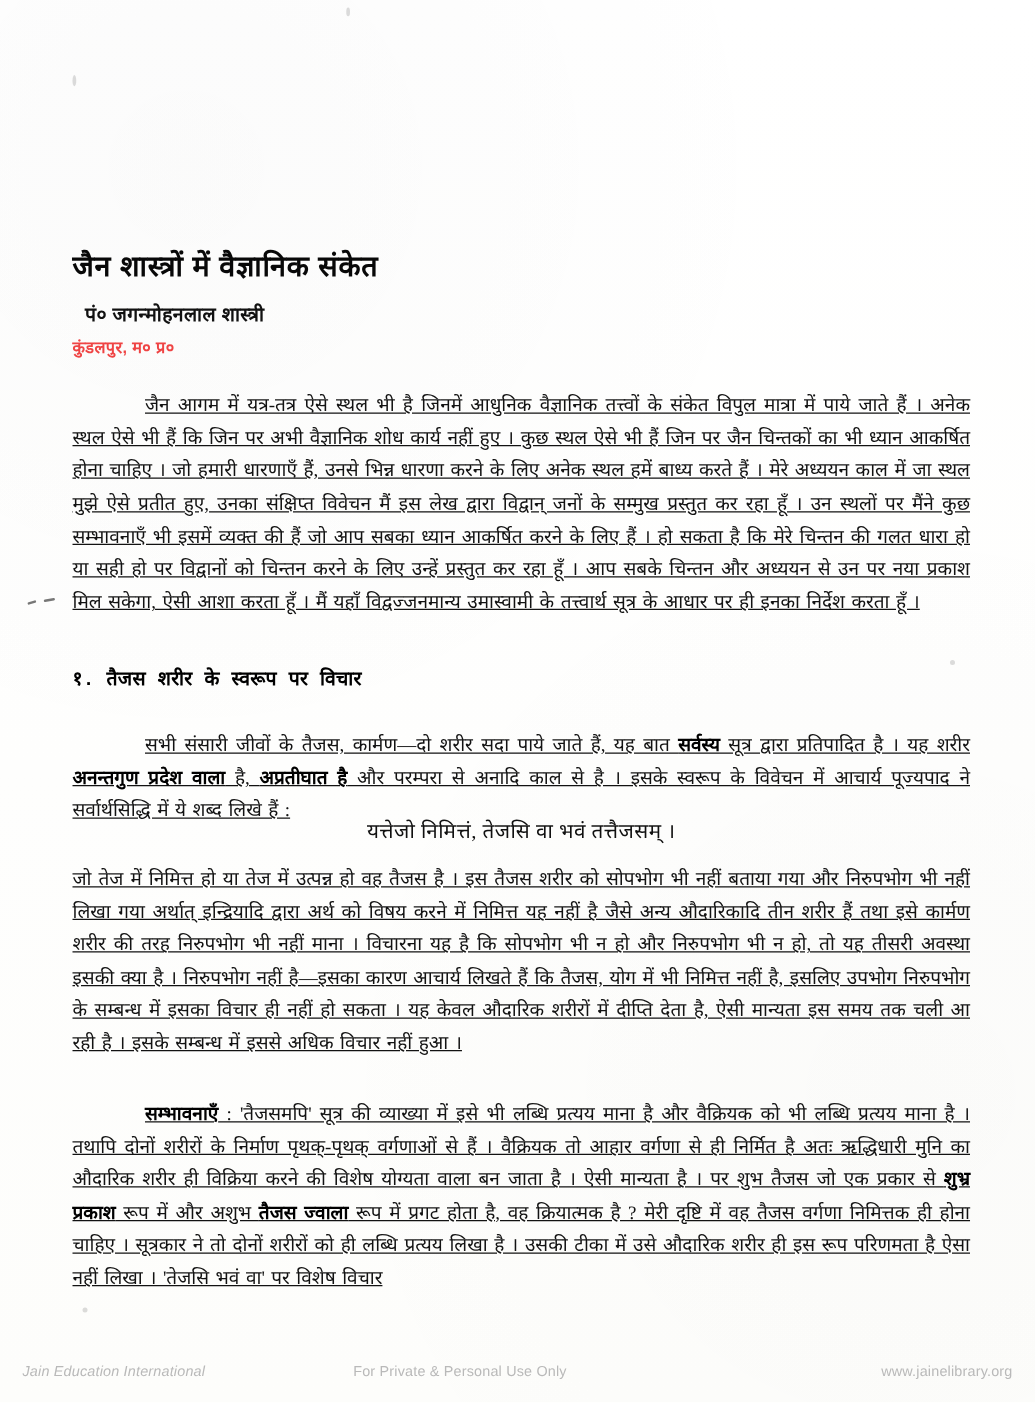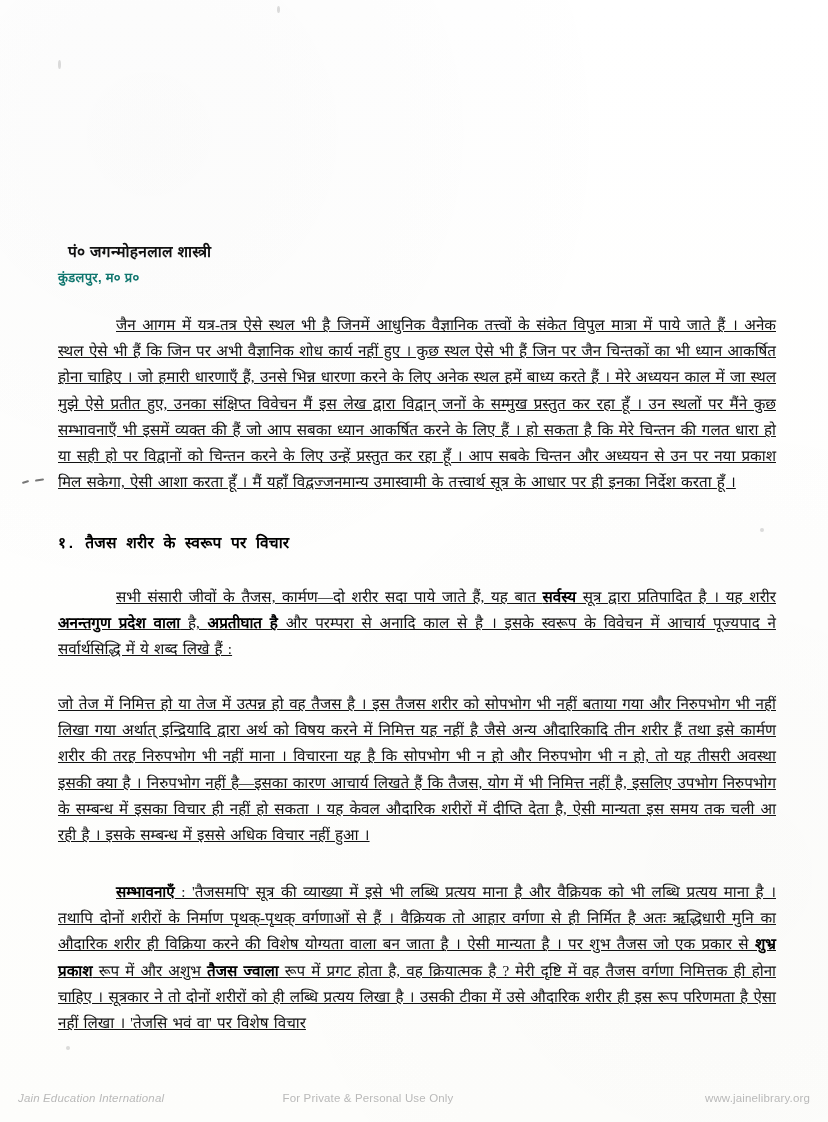--- a/index.html
+++ b/index.html
@@ -53,21 +53,21 @@
     color: #111111;
   }
   .byline-place {
     position: absolute;
     left: 58px;
     top: 268px;
     font-family: "Liberation Sans", "DejaVu Sans", sans-serif;
     font-weight: bold;
     font-size: 13px;
     letter-spacing: 0.3px;
-    color: #0f766e;
+    color: #ef4444;
   }
 
   .body-block {
     position: absolute;
     left: 58px;
     width: 718px;
     font-size: 15.2px;
     line-height: 26.2px;
     text-align: justify;
     text-justify: inter-word;
@@ -135,34 +135,36 @@
   .footer .f-left { position: absolute; left: 18px; top: 0; font-style: italic; }
   .footer .f-center { position: absolute; left: 0; top: 0; width: 736px; text-align: center; }
   .footer .f-right { position: absolute; right: 18px; top: 0; }
 </style>
 </head>
 <body>
 
 <div class="page">
   <div class="paper-tone"></div>
 
+  <h1 class="doc-title">जैन शास्त्रों में वैज्ञानिक संकेत</h1>
 
   <div class="byline">पं० जगन्मोहनलाल शास्त्री</div>
   <div class="byline-place">कुंडलपुर, म० प्र०</div>
 
   <div class="body-block" style="top: 312px;">
     <p class="indent">जैन आगम में यत्र-तत्र ऐसे स्थल भी है  जिनमें आधुनिक  वैज्ञानिक तत्त्वों के संकेत विपुल मात्रा में  पाये जाते हैं । अनेक स्थल ऐसे भी हैं कि जिन पर अभी वैज्ञानिक शोध कार्य नहीं हुए ।  कुछ स्थल ऐसे भी हैं जिन पर जैन चिन्तकों का भी ध्यान आकर्षित होना चाहिए ।  जो हमारी धारणाएँ हैं, उनसे भिन्न  धारणा करने के  लिए अनेक स्थल हमें बाध्य करते हैं ।  मेरे अध्ययन काल में  जा स्थल मुझे ऐसे प्रतीत हुए,  उनका संक्षिप्त विवेचन  मैं इस लेख द्वारा विद्वान् जनों के सम्मुख प्रस्तुत कर रहा हूँ ।  उन स्थलों पर मैंने कुछ सम्भावनाएँ भी  इसमें व्यक्त की हैं  जो आप सबका ध्यान आकर्षित करने के लिए हैं ।  हो सकता है कि मेरे चिन्तन की गलत धारा हो  या सही हो पर  विद्वानों को  चिन्तन करने के  लिए उन्हें प्रस्तुत कर रहा हूँ । आप सबके चिन्तन और अध्ययन से उन पर नया  प्रकाश मिल सकेगा,  ऐसी  आशा करता हूँ । मैं यहाँ विद्वज्जनमान्य उमास्वामी के तत्त्वार्थ सूत्र के आधार पर ही इनका निर्देश करता हूँ ।</p>
   </div>
 
   <div class="section-heading" style="top: 531px;">१. तैजस शरीर के स्वरूप पर विचार</div>
 
   <div class="body-block" style="top: 568px; margin-top: 16px;">
     <p class="indent"><span>सभी संसारी जीवों के तैजस, कार्मण—दो शरीर सदा पाये जाते हैं, यह बात </span><b>सर्वस्य</b><span> सूत्र द्वारा प्रतिपादित है । यह शरीर </span><b>अनन्तगुण प्रदेश वाला</b><span> है,  </span><b>अप्रतीघात है</b><span>  और परम्परा से  अनादि काल से है ।  इसके  स्वरूप के  विवेचन में आचार्य पूज्यपाद ने सर्वार्थसिद्धि में ये शब्द लिखे हैं :</span></p>
   </div>
 
+  <div class="verse" style="top: 652px;">यत्तेजो निमित्तं, तेजसि वा भवं तत्तैजसम् ।</div>
 
   <div class="body-block" style="top: 691px;">
     <p>जो तेज में निमित्त हो या तेज में  उत्पन्न हो  वह तैजस है ।  इस तैजस शरीर को  सोपभोग भी  नहीं बताया गया और निरुपभोग भी नहीं लिखा गया अर्थात् इन्द्रियादि द्वारा अर्थ को विषय करने में निमित्त यह नहीं है जैसे अन्य  औदारिकादि तीन शरीर हैं  तथा इसे कार्मण शरीर की  तरह निरुपभोग भी नहीं माना ।  विचारना  यह है कि  सोपभोग भी न हो और  निरुपभोग भी न हो, तो  यह तीसरी अवस्था  इसकी क्या है ।  निरुपभोग नहीं है—इसका कारण आचार्य लिखते हैं कि तैजस,  योग में भी निमित्त नहीं है, इसलिए  उपभोग निरुपभोग के सम्बन्ध में  इसका विचार ही नहीं हो  सकता । यह केवल औदारिक शरीरों में दीप्ति देता है,  ऐसी मान्यता  इस समय तक  चली आ  रही है ।  इसके  सम्बन्ध में  इससे अधिक विचार नहीं हुआ ।</p>
   </div>
 
   <div class="body-block" style="top: 879px;">
     <p class="indent"><b>सम्भावनाएँ</b><span> : 'तैजसमपि'  सूत्र की व्याख्या में  इसे भी  लब्धि प्रत्यय  माना है  और वैक्रियक को  भी लब्धि प्रत्यय माना है । तथापि दोनों शरीरों के निर्माण पृथक्-पृथक् वर्गणाओं से हैं ।  वैक्रियक  तो आहार वर्गणा से ही निर्मित है अतः ऋद्धिधारी मुनि का  औदारिक शरीर ही विक्रिया करने की विशेष योग्यता वाला  बन जाता है ।  ऐसी मान्यता है । पर शुभ तैजस जो एक प्रकार से </span><b>शुभ्र प्रकाश</b><span> रूप में और अशुभ </span><b>तैजस ज्वाला</b><span> रूप में  प्रगट होता है, वह क्रियात्मक है ? मेरी दृष्टि में वह तैजस वर्गणा  निमित्तक ही होना चाहिए ।  सूत्रकार ने  तो दोनों शरीरों को ही  लब्धि प्रत्यय लिखा है । उसकी टीका में  उसे औदारिक शरीर ही  इस रूप परिणमता है ऐसा  नहीं लिखा ।  'तेजसि भवं वा' पर  विशेष विचार</span></p>
   </div>
 
   <div class="artifact" style="left: 22px; top: 481px; width: 7px; height: 2px; transform: rotate(-16deg);"></div>

